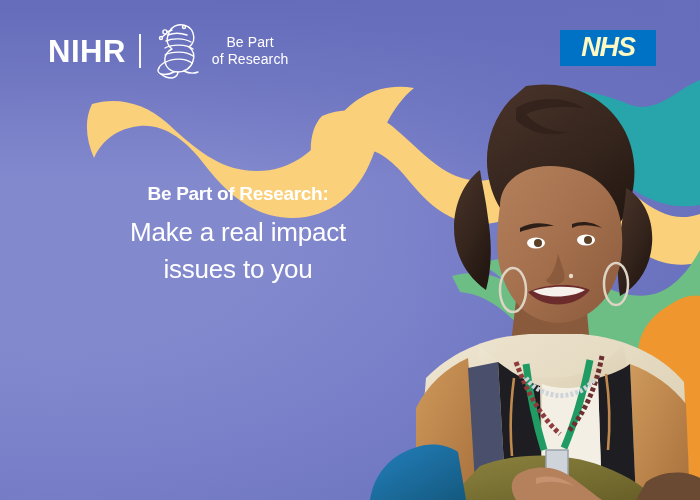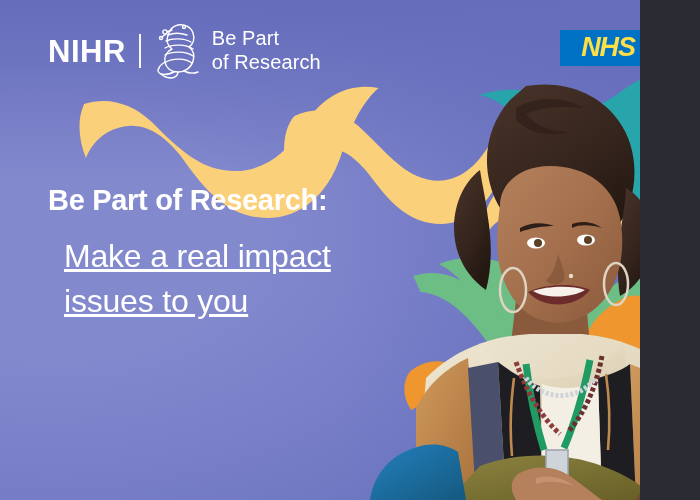--- a/index.html
+++ b/index.html
@@ -1,25 +1,26 @@
 <!DOCTYPE html>
 <html><head>
 <meta charset="utf-8">
 <title>Be Part of Research banner</title>
 <style>
   html,body{margin:0;padding:0;background:#2b2b33;}
   *{box-sizing:border-box;}
 
   .banner{
     position:relative;
-    width:640px;height:500px;
+    width:700px;height:500px;
     overflow:hidden;
     font-family:"Liberation Sans","DejaVu Sans",sans-serif;
     background:#7178c4;
     user-select:none;
+    text-align:center;
   }
 
   
   .bg-base{
     position:absolute;inset:0;
     background:
       radial-gradient(120% 95% at 8% 46%, #8389cd 0%, #8389cd 26%, #787fc8 52%, #6d74bf 76%, #676ebb 100%);
   }
   .bg-top-shade{
     position:absolute;left:0;top:0;width:100%;height:180px;
@@ -58,65 +59,64 @@
   }
   .nihr-divider{
     width:2px;height:34px;background:#ffffff;
     margin:0 13px 0 13px;
     opacity:0.95;
   }
   .nihr-mark{width:52px;height:56px;margin-right:6px;}
   .nihr-mark svg{display:block;width:100%;height:100%;}
   .nihr-tagline{
     color:#ffffff;
-    font-size:20px;
+    font-size:14px;
     line-height:1.18;
     font-weight:normal;
     letter-spacing:0.1px;
     white-space:pre-line;
   }
 
   
   .nhs-logo{
     position:absolute;left:560px;top:30px;
     width:96px;height:36px;
     background:#0072c6;
     display:flex;align-items:center;justify-content:center;
   }
   .nhs-logo span{
-    color:#fde047;
+    color:#fef9c3;
     font-family:"Liberation Sans","DejaVu Sans",sans-serif;
     font-weight:bold;
     font-style:italic;
     font-size:27px;
     letter-spacing:-1.2px;
     line-height:1;
     transform:translateY(-1px);
   }
 
   
   .headline{
     position:absolute;left:48px;top:183px;
     width:380px;
     color:#ffffff;
   }
   .headline-bold{
-    font-size:29px;
+    font-size:19px;
     font-weight:bold;
     line-height:1.2;
     letter-spacing:-0.3px;
     margin:0 0 8px 0;
   }
   .headline-light{
-    font-size:32px;
+    font-size:26px;
     font-weight:normal;
     line-height:1.42;
     letter-spacing:-0.2px;
-    margin:16px;
-    text-decoration:underline;
+    margin:8px;
   }
   .headline-light span{display:block;}
 </style>
 </head>
 <body>
 
 <div class="banner">
 
   <div class="bg-base"></div>
   <div class="bg-top-shade"></div>

